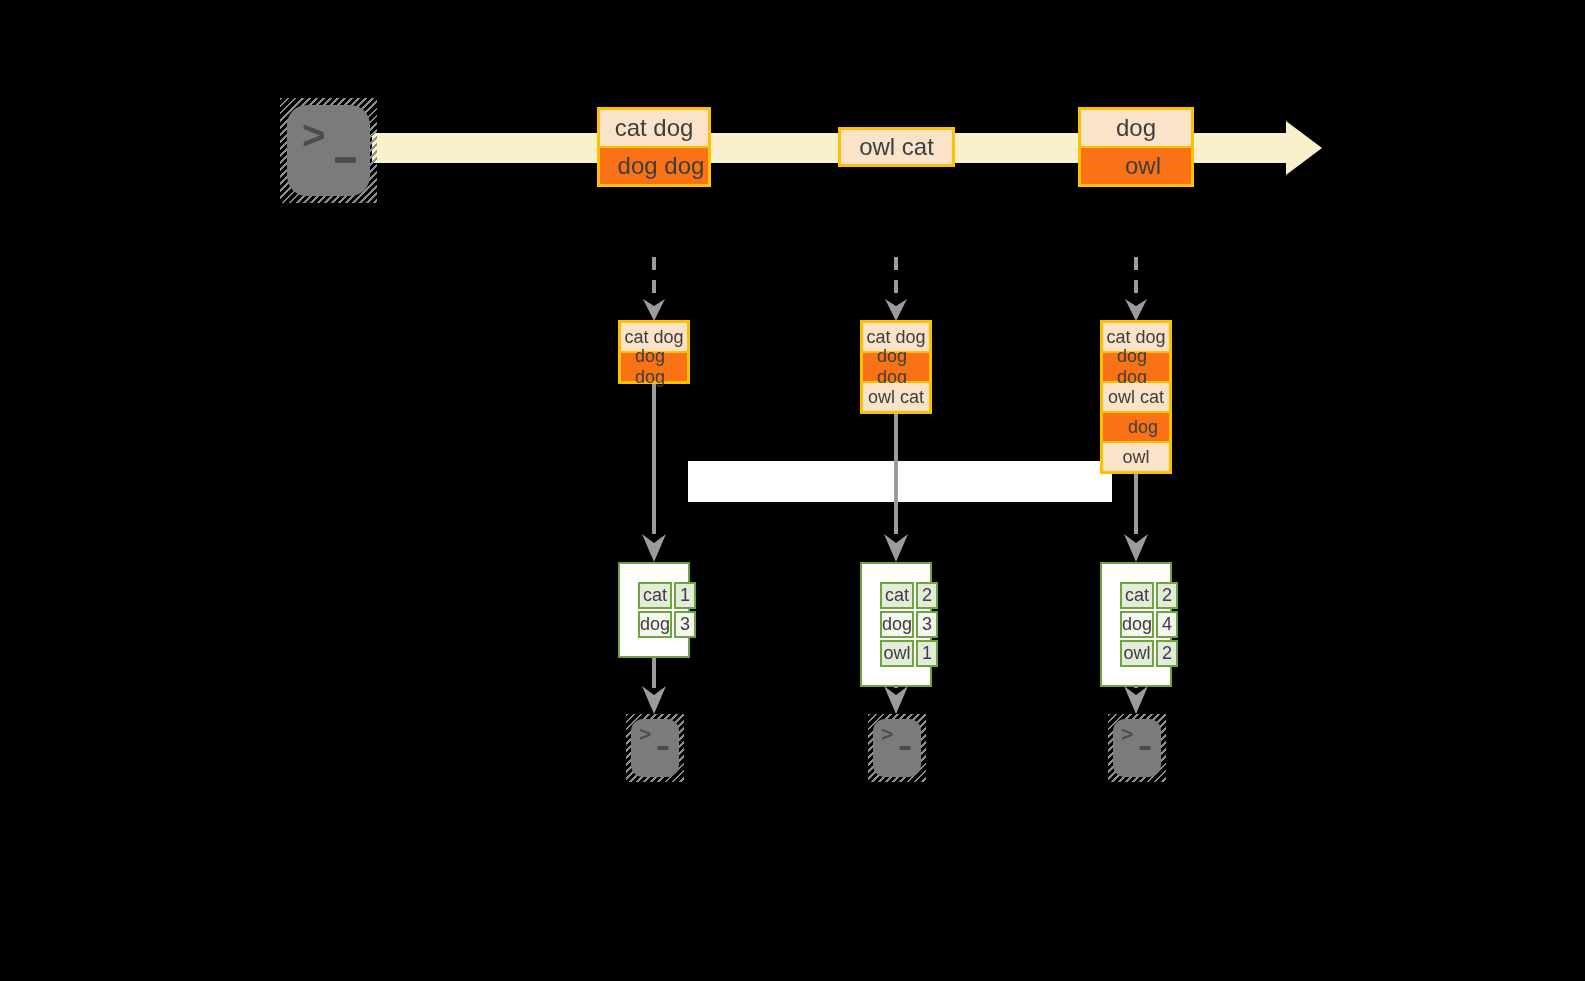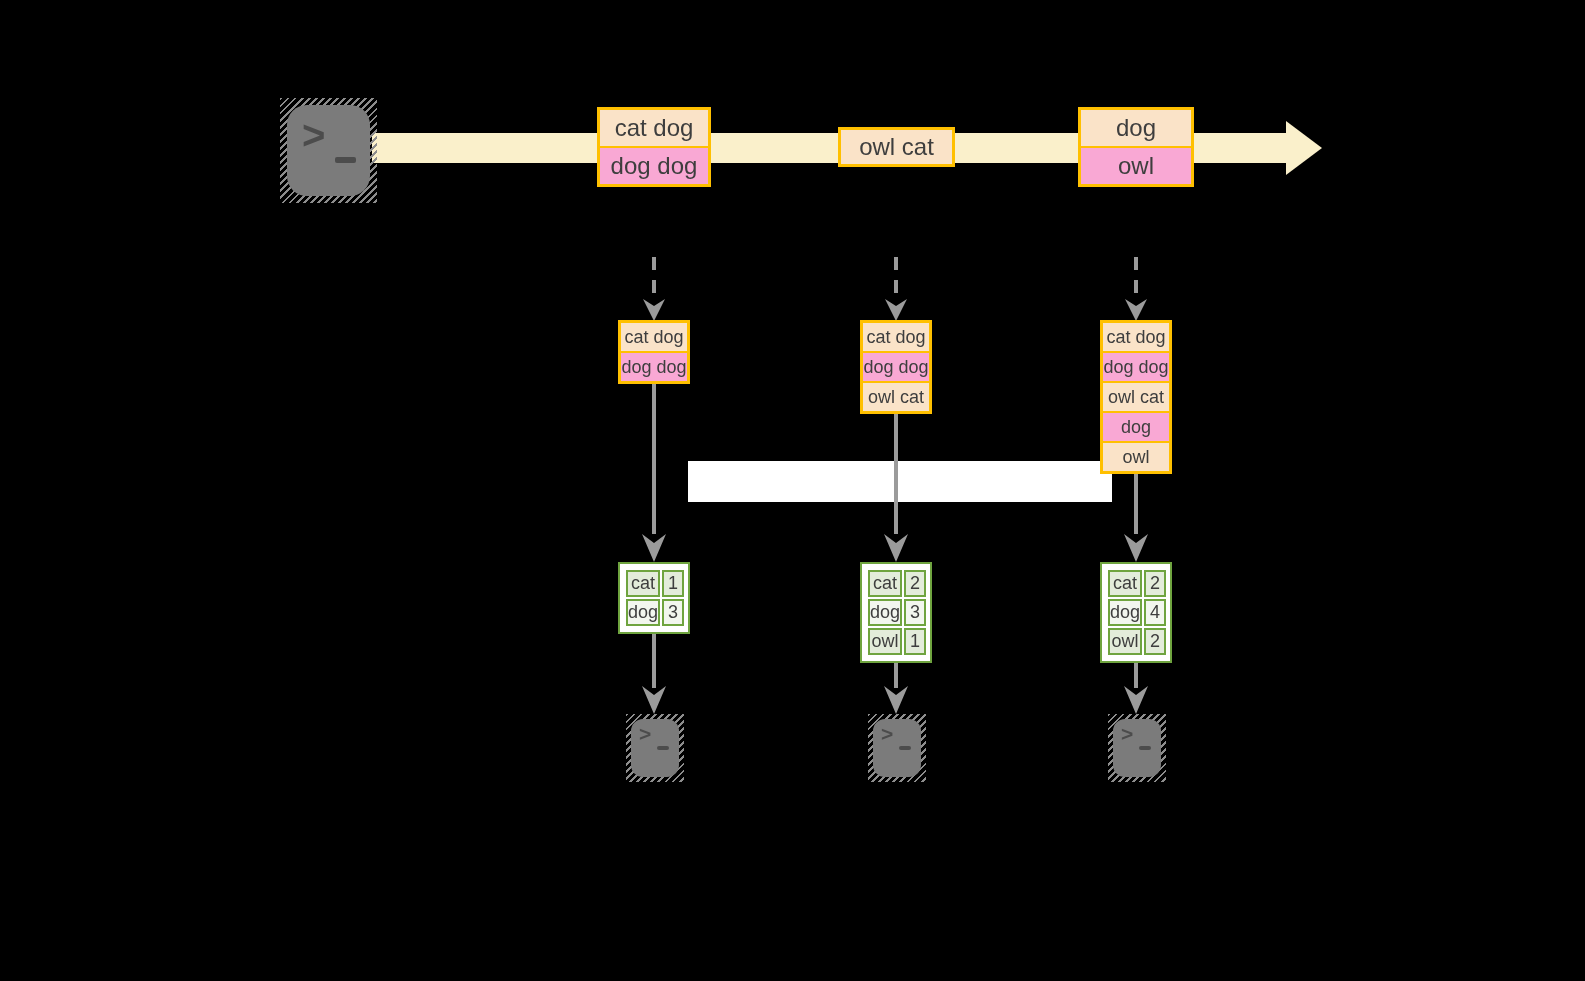--- a/index.html
+++ b/index.html
@@ -20,27 +20,27 @@
   .t-small .tunder{left:26px;top:27px;width:12px;height:4px;}
 
   
   .band{position:absolute;background:#FAF0CB;z-index:2;}
   .bandhead{position:absolute;background:#FAF0CB;clip-path:polygon(0 0,100% 50%,0 100%);z-index:2;}
 
   
   .obox{position:absolute;background:#FFC000;padding:3px;display:flex;flex-direction:column;gap:2px;z-index:8;}
   .cell{display:flex;align-items:center;justify-content:center;color:#3e3e3e;width:100%;}
   .cell.dark{background:#FAE3C8;}
-  .cell.light{background:#f9a8d4;}
+  .cell.light{background:#f97316;padding-left:14px;}
   .tl .cell{height:36px;font-size:24px;}
   .tl2 .cell{height:34px;font-size:24px;}
   .sm .cell{height:28px;font-size:18px;}
 
   
-  .gtable{position:absolute;width:72px;background:#ffffff;border:2px solid #6FA43F;padding:6px;
+  .gtable{position:absolute;width:72px;background:#ffffff;border:2px solid #6FA43F;padding:18px;
           display:grid;grid-template-columns:1fr 22px;gap:2px;z-index:8;}
   .gcell{border:2px solid #6FA43F;height:27px;display:flex;align-items:center;justify-content:center;
          font-size:18px;color:#3e3e3e;}
   .gcell.dark{background:#E3ECDA;}
   .gcell.light{background:#F2F6EE;}
 
   
   .vline{position:absolute;width:4px;background:#9B9B9B;z-index:6;}
   .vline.dashed{background:repeating-linear-gradient(180deg,#9B9B9B 0 13px,transparent 13px 23px);}
   .ahead{position:absolute;width:22px;height:22px;background:#9B9B9B;

